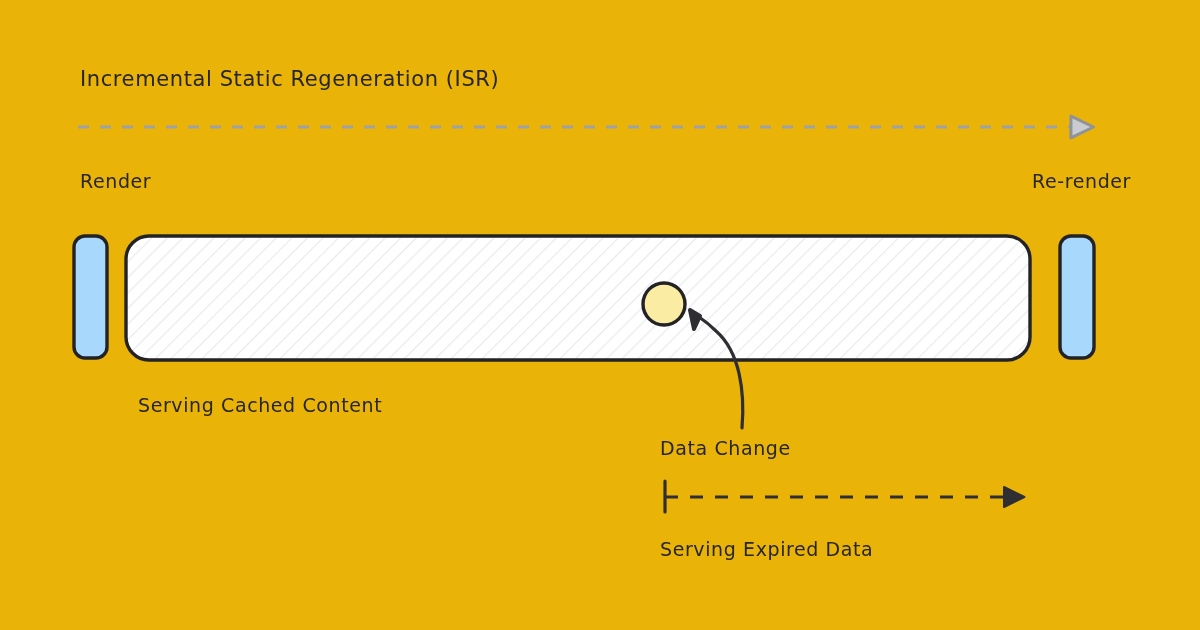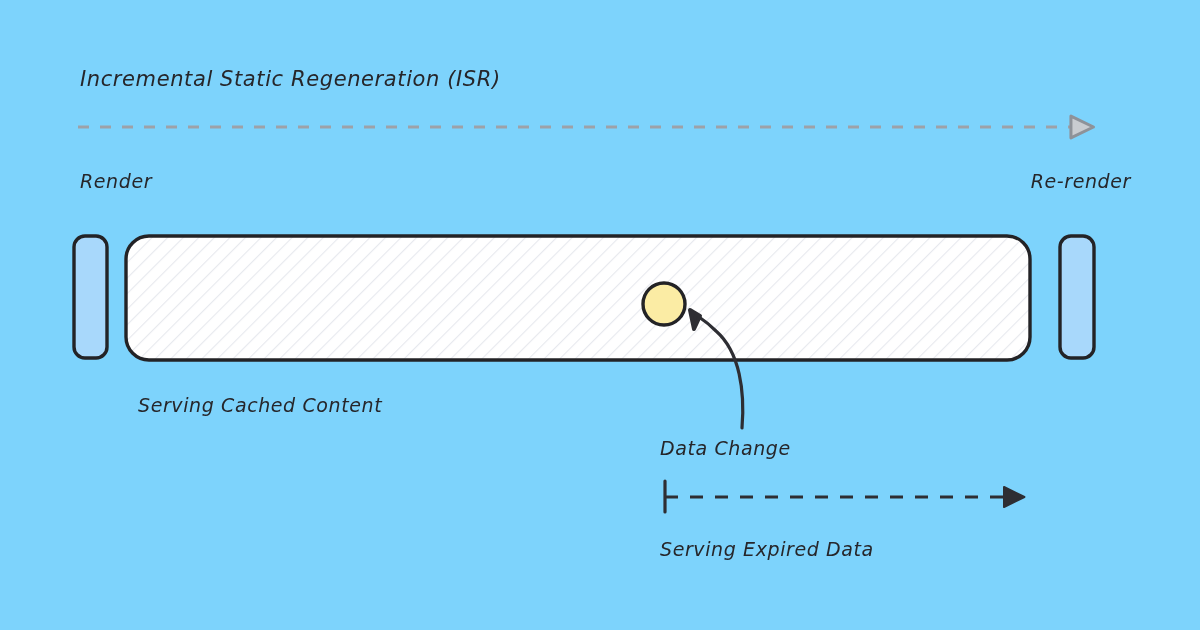--- a/index.html
+++ b/index.html
@@ -11,22 +11,21 @@
   body {
     width: 1200px;
     height: 630px;
     overflow: hidden;
     font-family: "DejaVu Sans", sans-serif;
   }
   #diagram-root {
     position: relative;
     width: 1200px;
     height: 630px;
-    background: #7dd3fc;
-    font-style: italic;
+    background: #eab308;
   }
   #diagram-svg {
     position: absolute;
     top: 0;
     left: 0;
     width: 1200px;
     height: 630px;
     display: block;
   }
   .hand-text {

